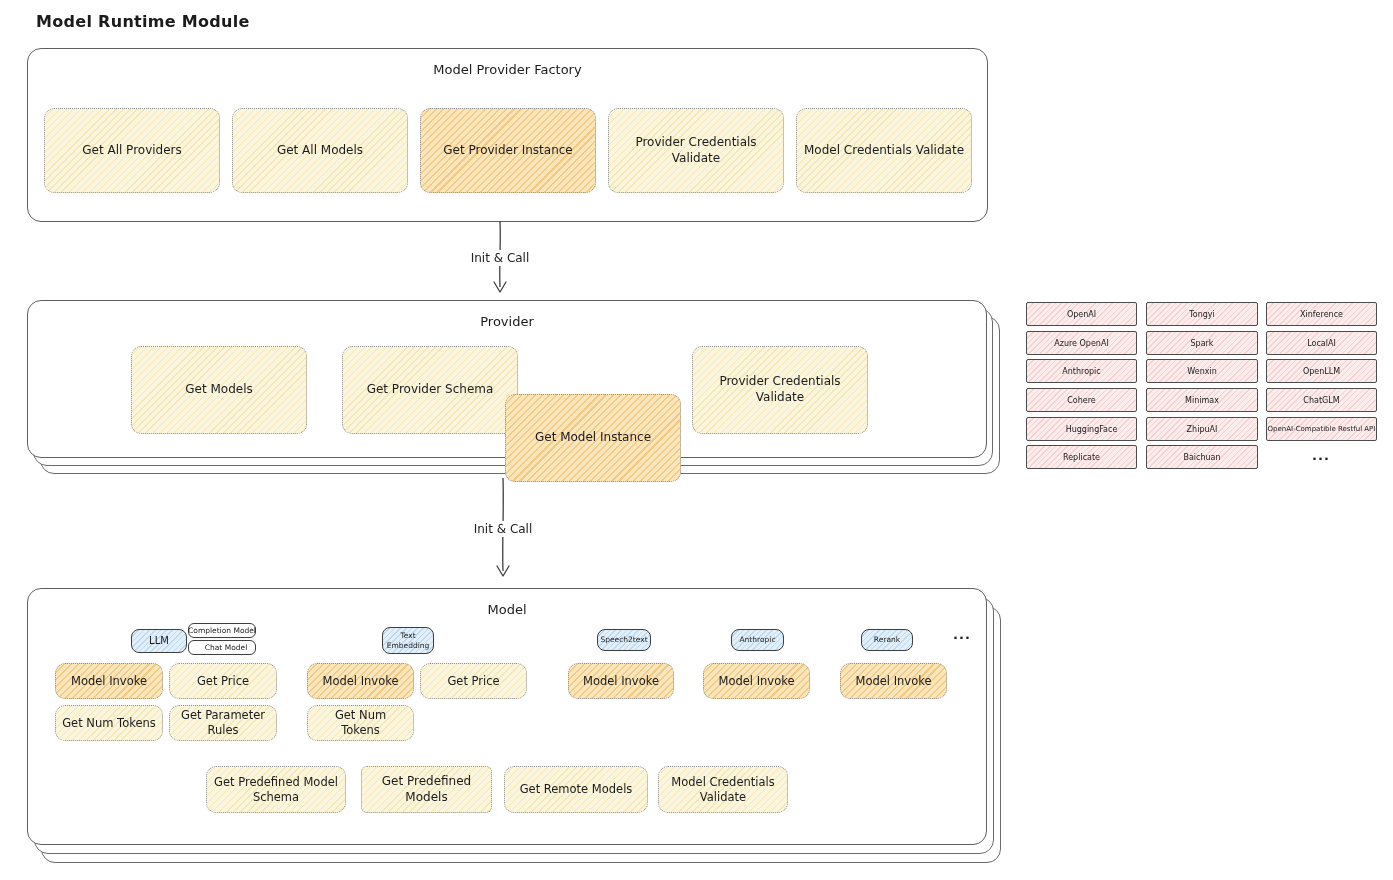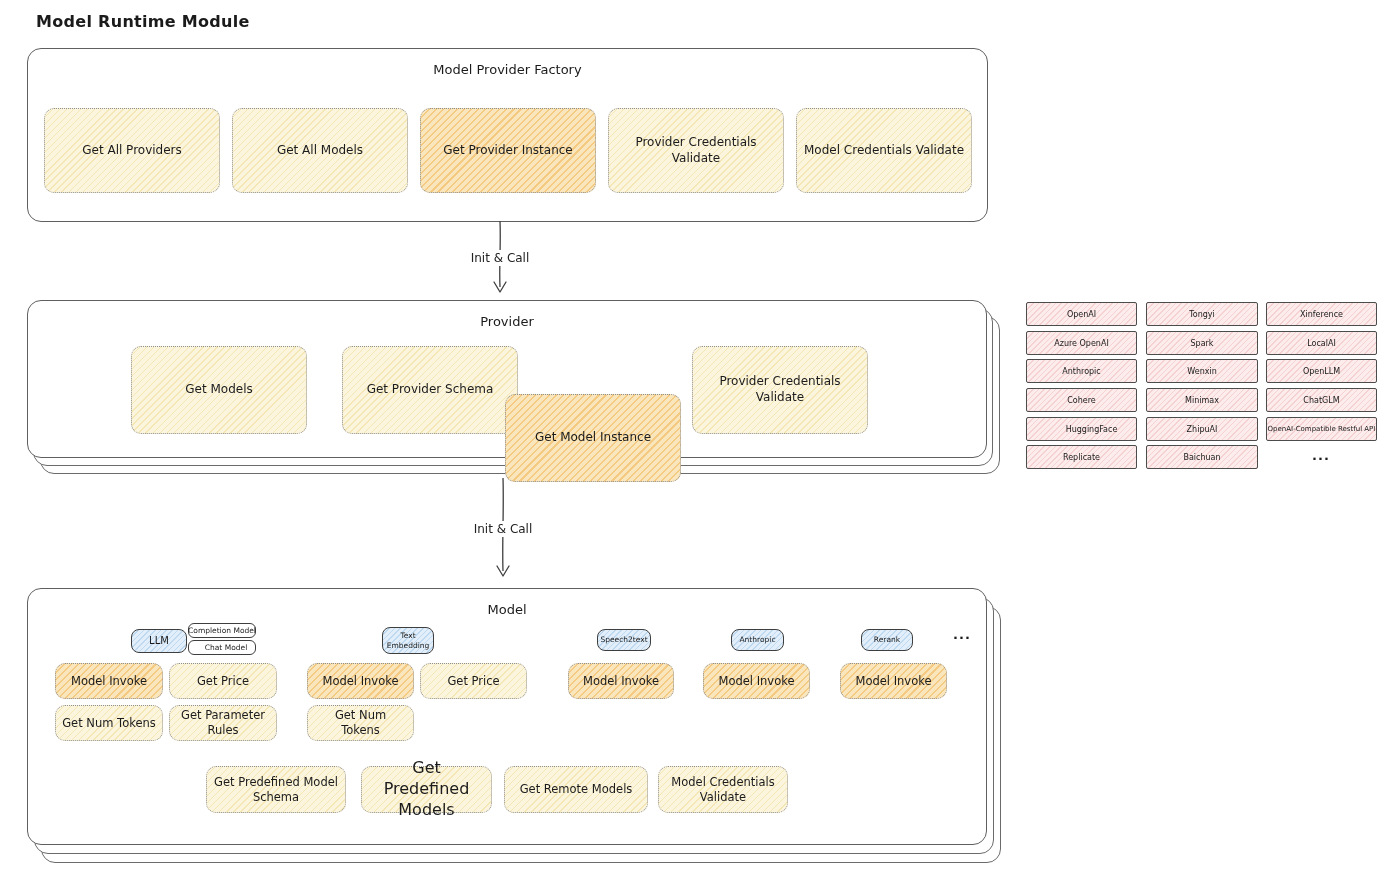--- a/index.html
+++ b/index.html
@@ -104,21 +104,21 @@
 
     <div class="op hot" style="left:279px;top:74px;width:107px;height:36px;font-size:11.5px;">Model Invoke</div>
     <div class="op pale" style="left:392px;top:74px;width:107px;height:36px;font-size:11.5px;">Get Price</div>
     <div class="op pale" style="left:279px;top:116px;width:107px;height:36px;font-size:11.5px;">Get Num Tokens</div>
 
     <div class="op hot" style="left:540px;top:74px;width:106px;height:36px;font-size:11.5px;">Model Invoke</div>
     <div class="op hot" style="left:675px;top:74px;width:107px;height:36px;font-size:11.5px;">Model Invoke</div>
     <div class="op hot" style="left:812px;top:74px;width:107px;height:36px;font-size:11.5px;">Model Invoke</div>
 
     <div class="op pale" style="left:178px;top:177px;width:140px;height:47px;font-size:11.5px;">Get Predefined Model Schema</div>
-    <div class="op pale" style="left:333px;top:177px;width:131px;height:47px;font-size:16px;">Get Predefined Models</div>
+    <div class="op pale" style="left:333px;top:177px;width:131px;height:47px;font-size:12px;border-radius:6px;">Get Predefined Models</div>
     <div class="op pale" style="left:476px;top:177px;width:144px;height:47px;font-size:11.5px;">Get Remote Models</div>
     <div class="op pale" style="left:630px;top:177px;width:130px;height:47px;font-size:11.5px;">Model Credentials Validate</div>
   </div>
 
   <svg class="arrows" width="1393" height="880" viewBox="0 0 1393 880">
     <path d="M500,221 C501,245 499,266 500,287" stroke="#3f3f3f" stroke-width="1.3" fill="none"></path>
     <path d="M494,282 L500,292 L506,282" stroke="#3f3f3f" stroke-width="1.3" fill="none" stroke-linecap="round" stroke-linejoin="round"></path>
     <path d="M503,478 C504,510 502,542 503,571" stroke="#3f3f3f" stroke-width="1.3" fill="none"></path>
     <path d="M497,566 L503,576 L509,566" stroke="#3f3f3f" stroke-width="1.3" fill="none" stroke-linecap="round" stroke-linejoin="round"></path>
   </svg>

